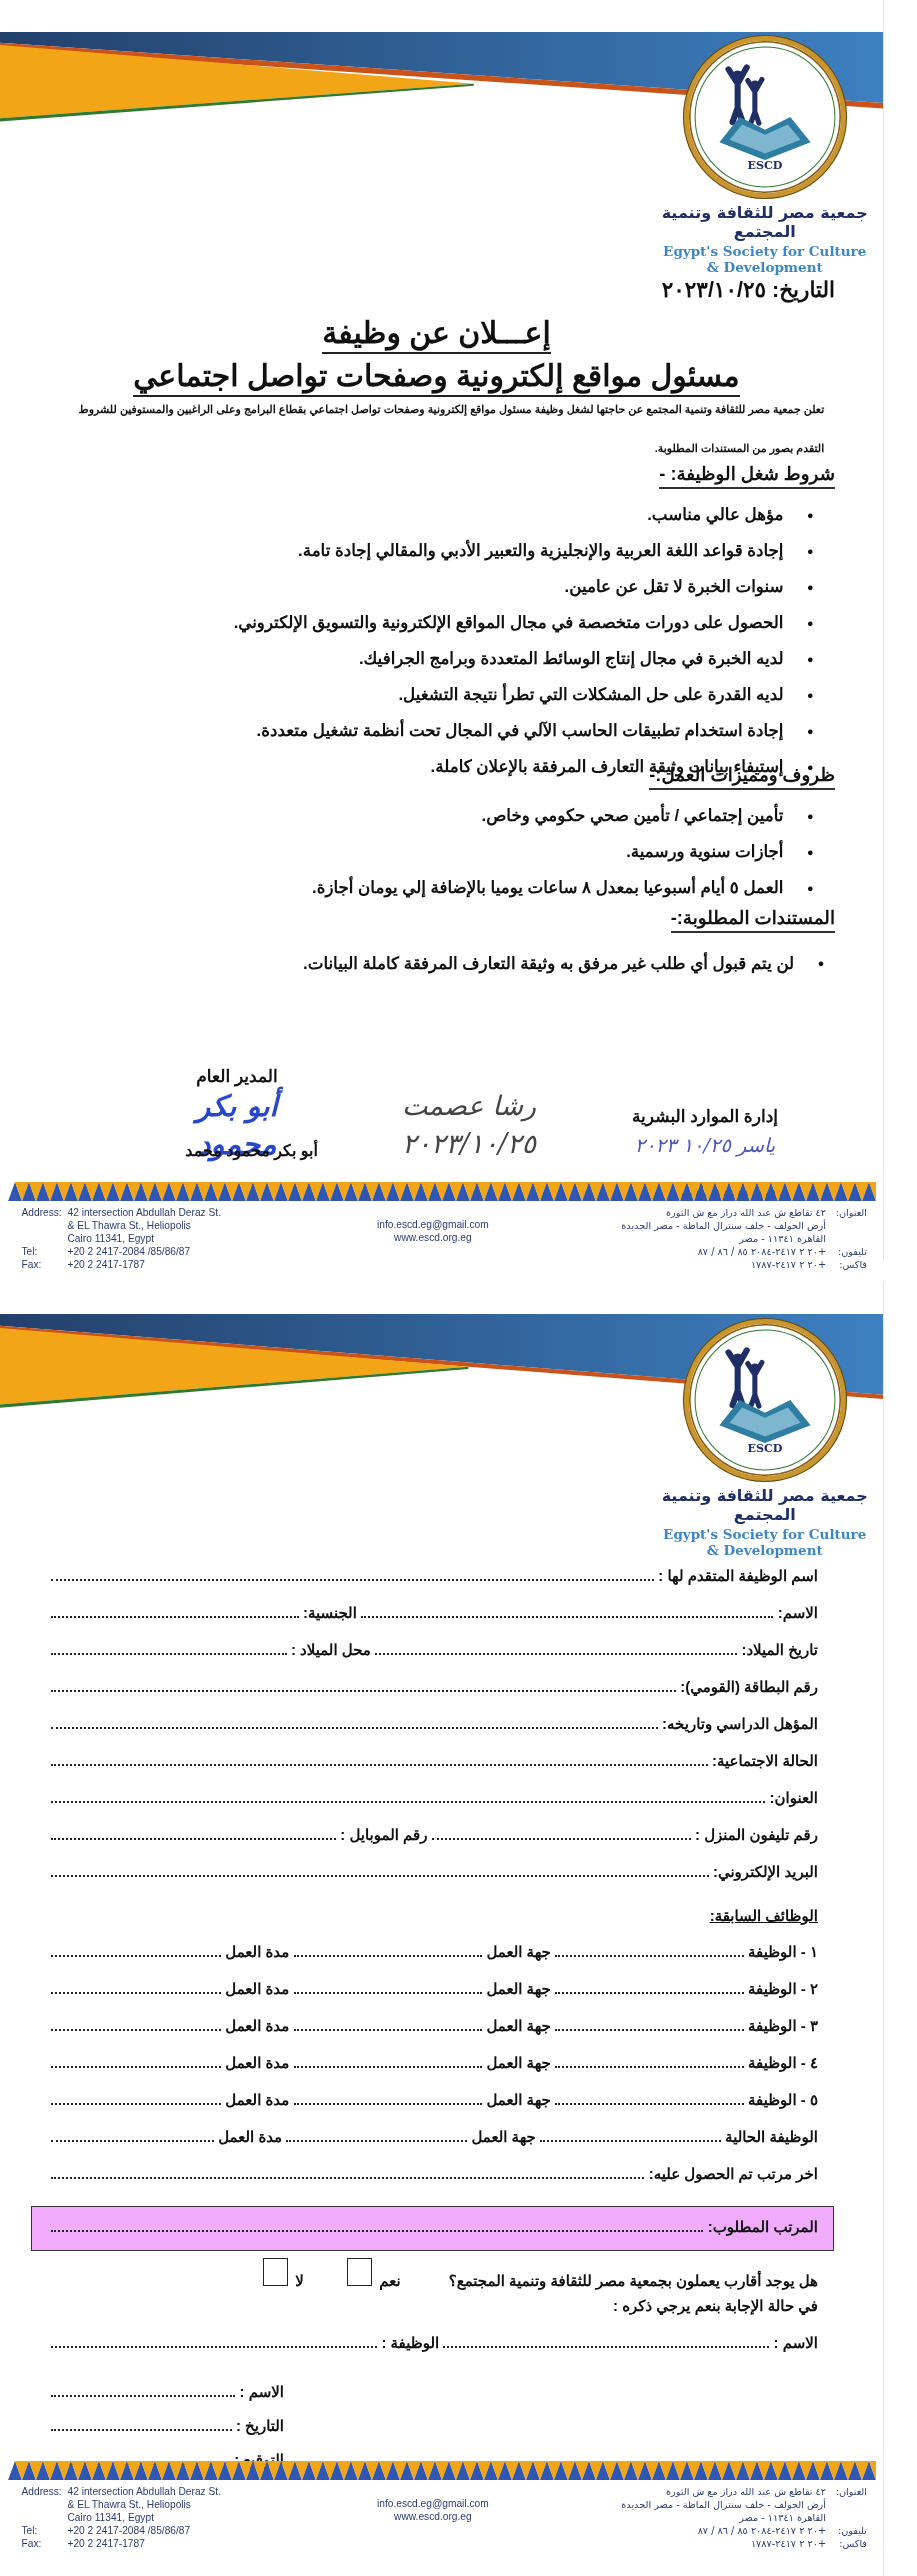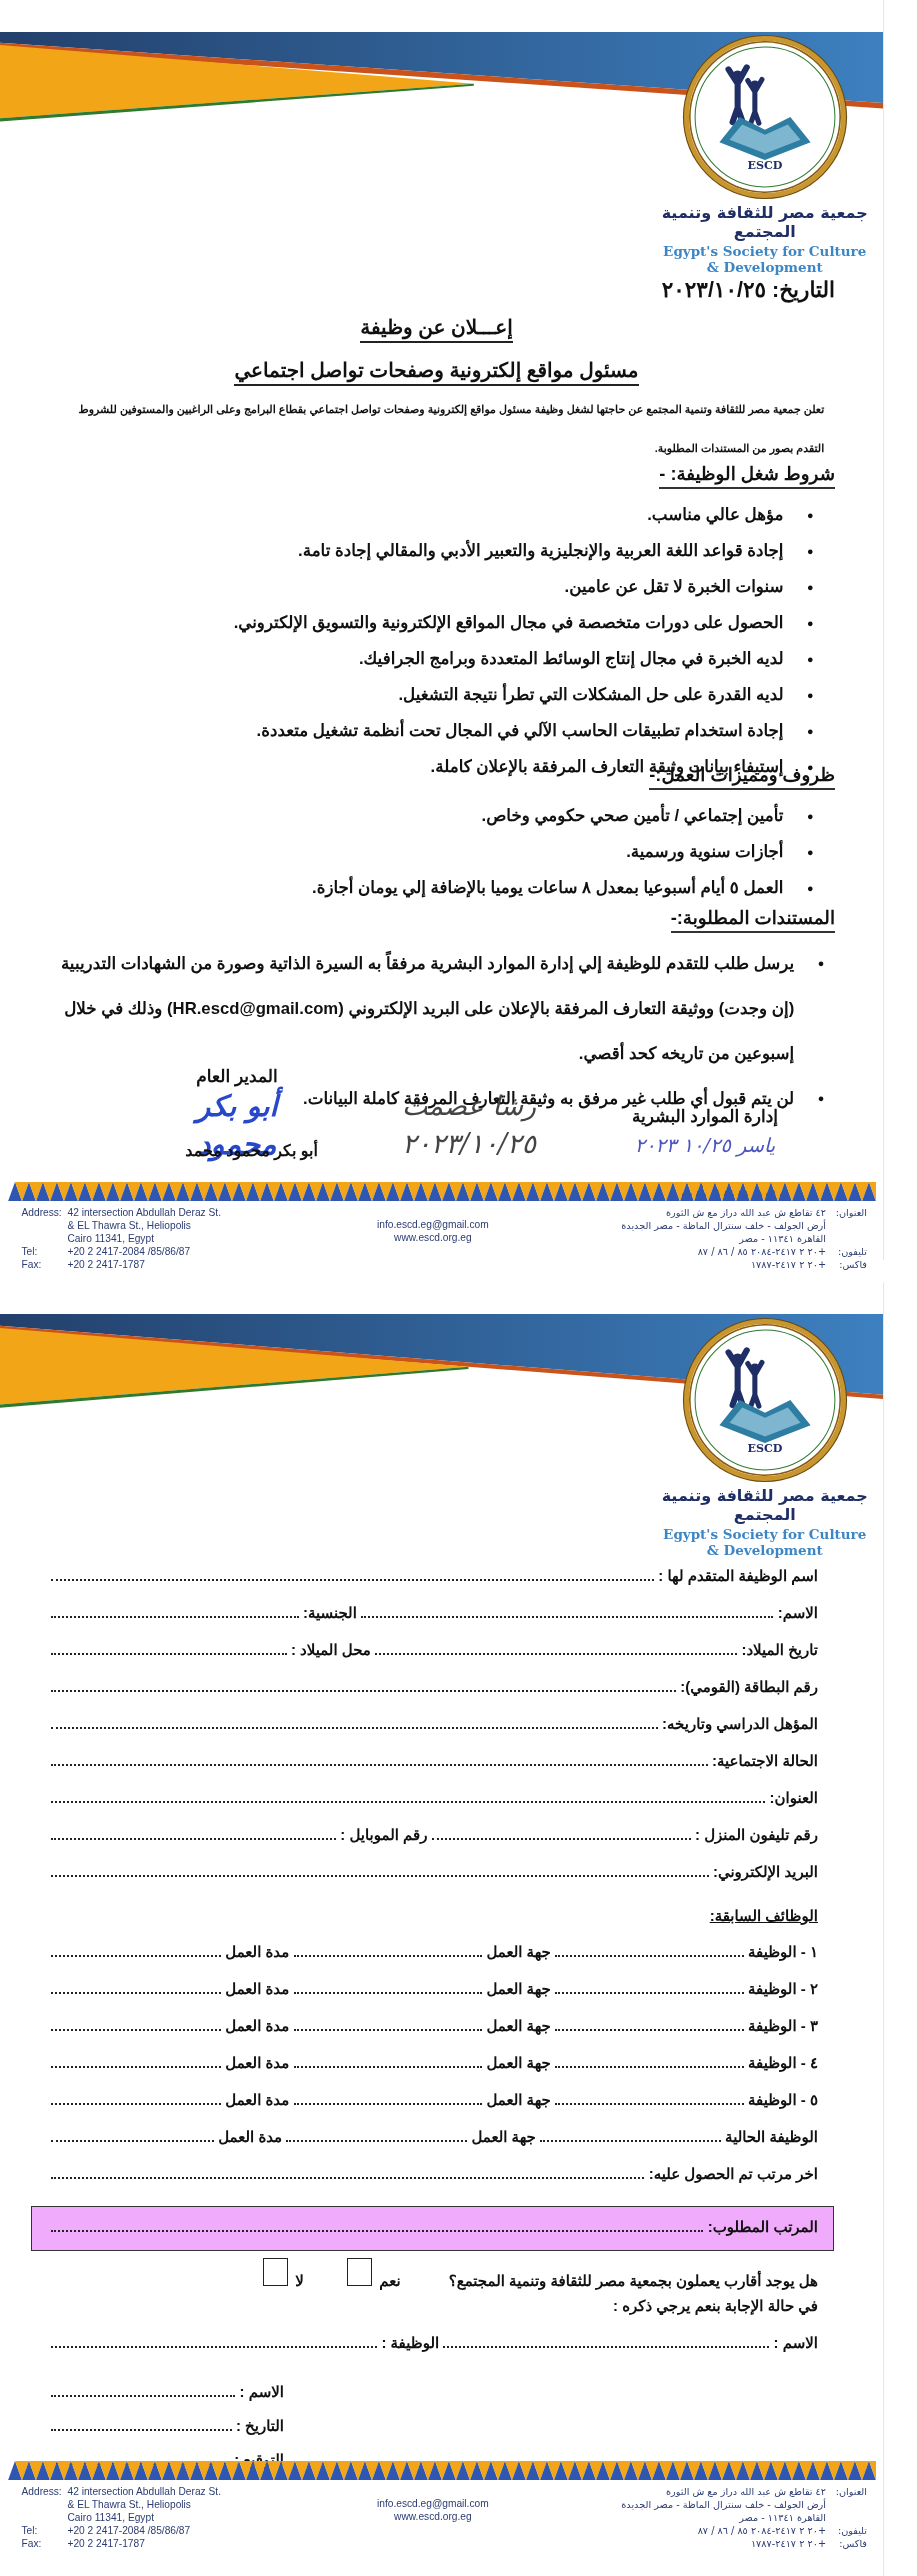--- a/index.html
+++ b/index.html
@@ -19,21 +19,21 @@
 
   .logo-wrap { position: absolute; right: 10.8px; top: 4.3px; width: 215px; text-align: center; }
   .logo-circle { width: 162px; height: 162px; margin: 0 auto; border-radius: 50%; background: #fff;
     border: 5.4px solid #c8962e; box-shadow: 0 0 0 1.6px #8a5a14 inset, 0 0 0 1.1px #6b4a12; position: relative; }
   .logo-circle svg { width: 100%; height: 100%; display: block; }
   .logo-ar { font-family: "DejaVu Sans", sans-serif; font-weight: bold; font-size: 16px; color: #1f2f66; direction: rtl; margin-top: 4.3px; letter-spacing: 0.5px; }
   .logo-en { font-family: "DejaVu Serif", serif; font-weight: bold; font-size: 13.5px; color: #3d86c6; margin-top: 2.2px; }
   .doc-body { position: absolute; left: 38px; right: 48px; direction: rtl; text-align: right; }
 
   .date-line { font-family: "Liberation Sans", sans-serif; font-weight: bold; font-size: 21.5px; }
-  .title-main { font-family: "Liberation Sans", sans-serif; font-weight: bold; font-size: 20px; text-align: center; }
+  .title-main { font-family: "Liberation Sans", sans-serif; font-weight: bold; font-size: 30px; text-align: center; }
   .title-main span { border-bottom: 2.2px double #222; padding-bottom: 3.2px; }
   .para { font-family: "Liberation Sans", sans-serif; font-size: 11px; line-height: 39px; font-weight: bold; }
   .section-h { font-family: "Liberation Sans", sans-serif; font-weight: bold; font-size: 18.3px; display: inline-block; border-bottom: 2.2px double #333; padding-bottom: 2.2px; }
   ul.bullets { list-style: none; padding-right: 21.5px; }
   ul.bullets li { font-family: "Liberation Sans", sans-serif; font-weight: bold; font-size: 16.7px; line-height: 36px; position: relative; padding-right: 30px; }
   ul.bullets li::before { content: "●"; position: absolute; right: 0; top: 0; font-size: 10.8px; }
 
   .sig-block { position: absolute; text-align: center; font-family: "Liberation Sans", sans-serif; font-weight: bold; }
   .sig-title { font-size: 17px; }
   .sig-name { font-size: 16px; text-align: right; }
@@ -136,21 +136,20 @@
     <ul class="bullets" id="ben-list" style="margin-top:7.5px;">
         <li>تأمين إجتماعي / تأمين صحي حكومي وخاص.</li>
         <li>أجازات سنوية ورسمية.</li>
         <li>العمل ٥ أيام أسبوعيا بمعدل ٨ ساعات يوميا بالإضافة إلي يومان أجازة.</li>
       </ul>
   </div>
 
   <div class="doc-body" style="top:875px;">
     <div class="section-h">المستندات المطلوبة:-</div>
     <ul class="bullets" id="doc-list" style="margin-top:7.5px; padding-right:10.8px;">
-        <li style="line-height: 45px;">يرسل طلب للتقدم للوظيفة إلي إدارة الموارد البشرية مرفقاً به السيرة الذاتية وصورة من الشهادات التدريبية (إن وجدت) ووثيقة التعارف المرفقة بالإعلان على البريد الإلكتروني (HR.escd@gmail.com) وذلك في خلال إسبوعين من تاريخه كحد أقصي.</li>
         <li style="line-height: 45px;">لن يتم قبول أي طلب غير مرفق به وثيقة التعارف المرفقة كاملة البيانات.</li>
       </ul>
   </div>
 
   <div class="sig-block" style="right:97px; top:1074px; width:162px;">
     <div class="sig-title">إدارة الموارد البشرية</div>
     <div class="sig-scribble thin" style="height:54px;">ياسر ١٠/٢٥ ٢٠٢٣</div>
     <div class="sig-name">ياسر محمد ثابت</div>
   </div>
 

